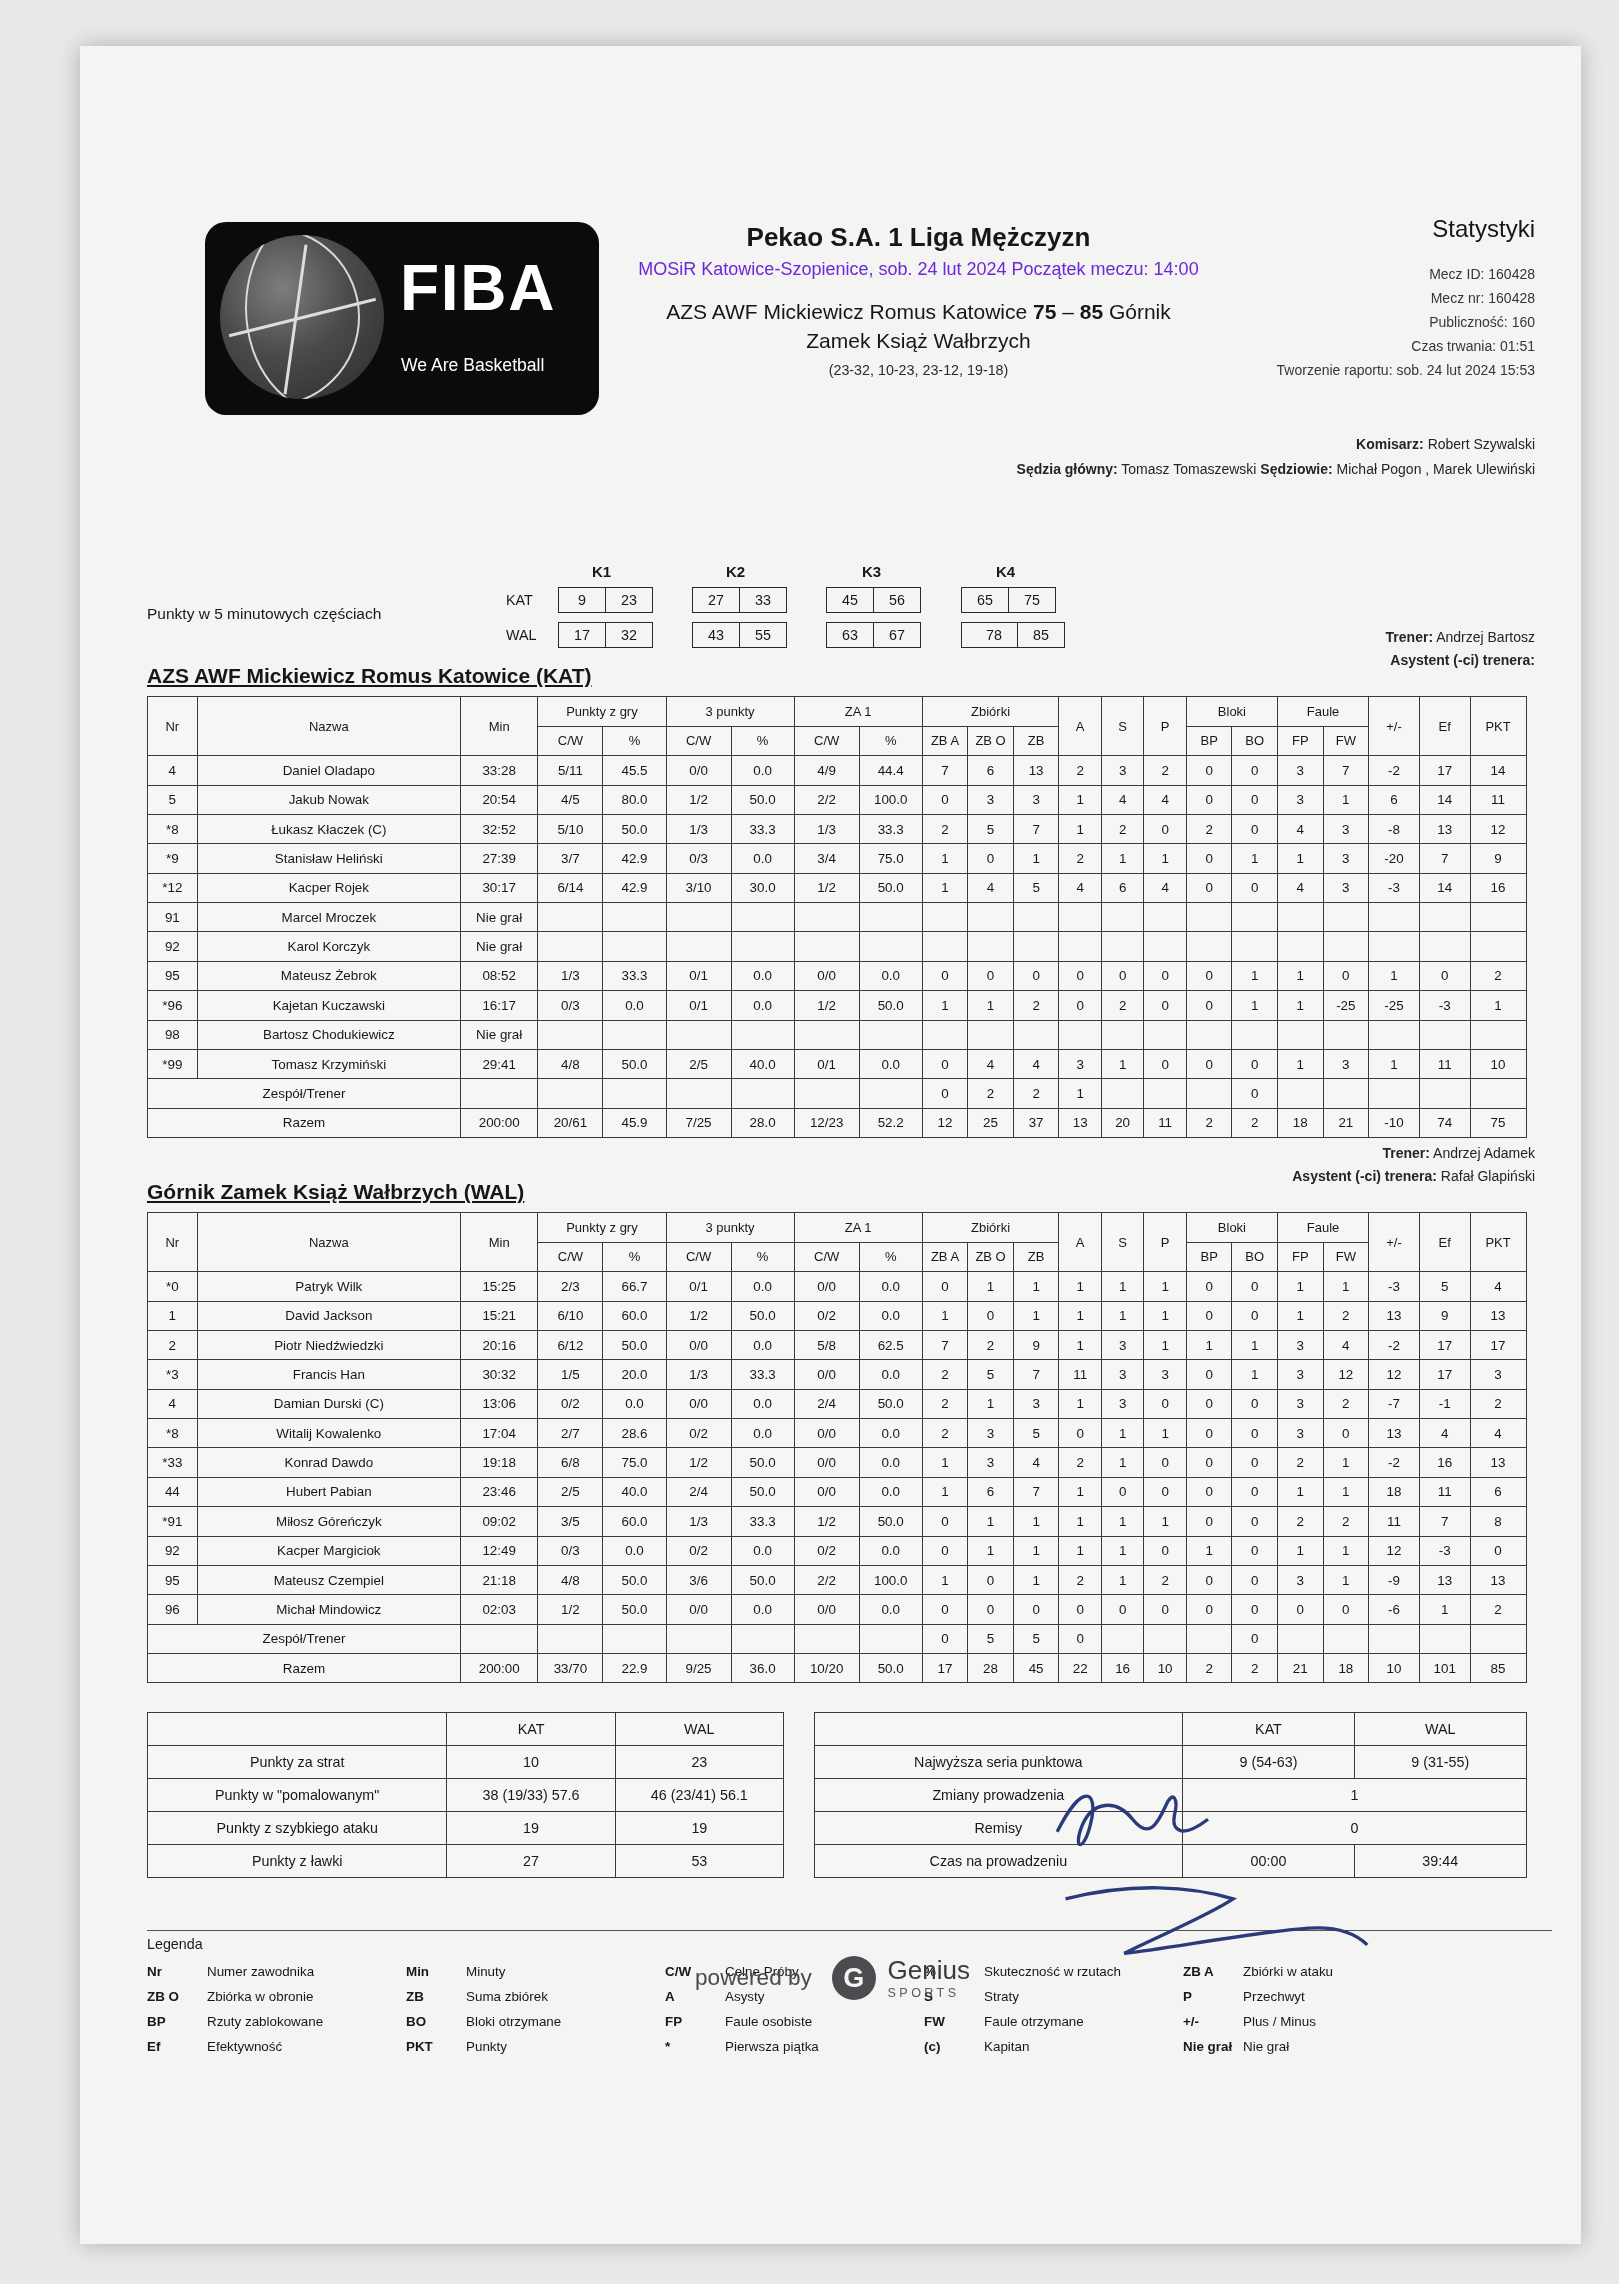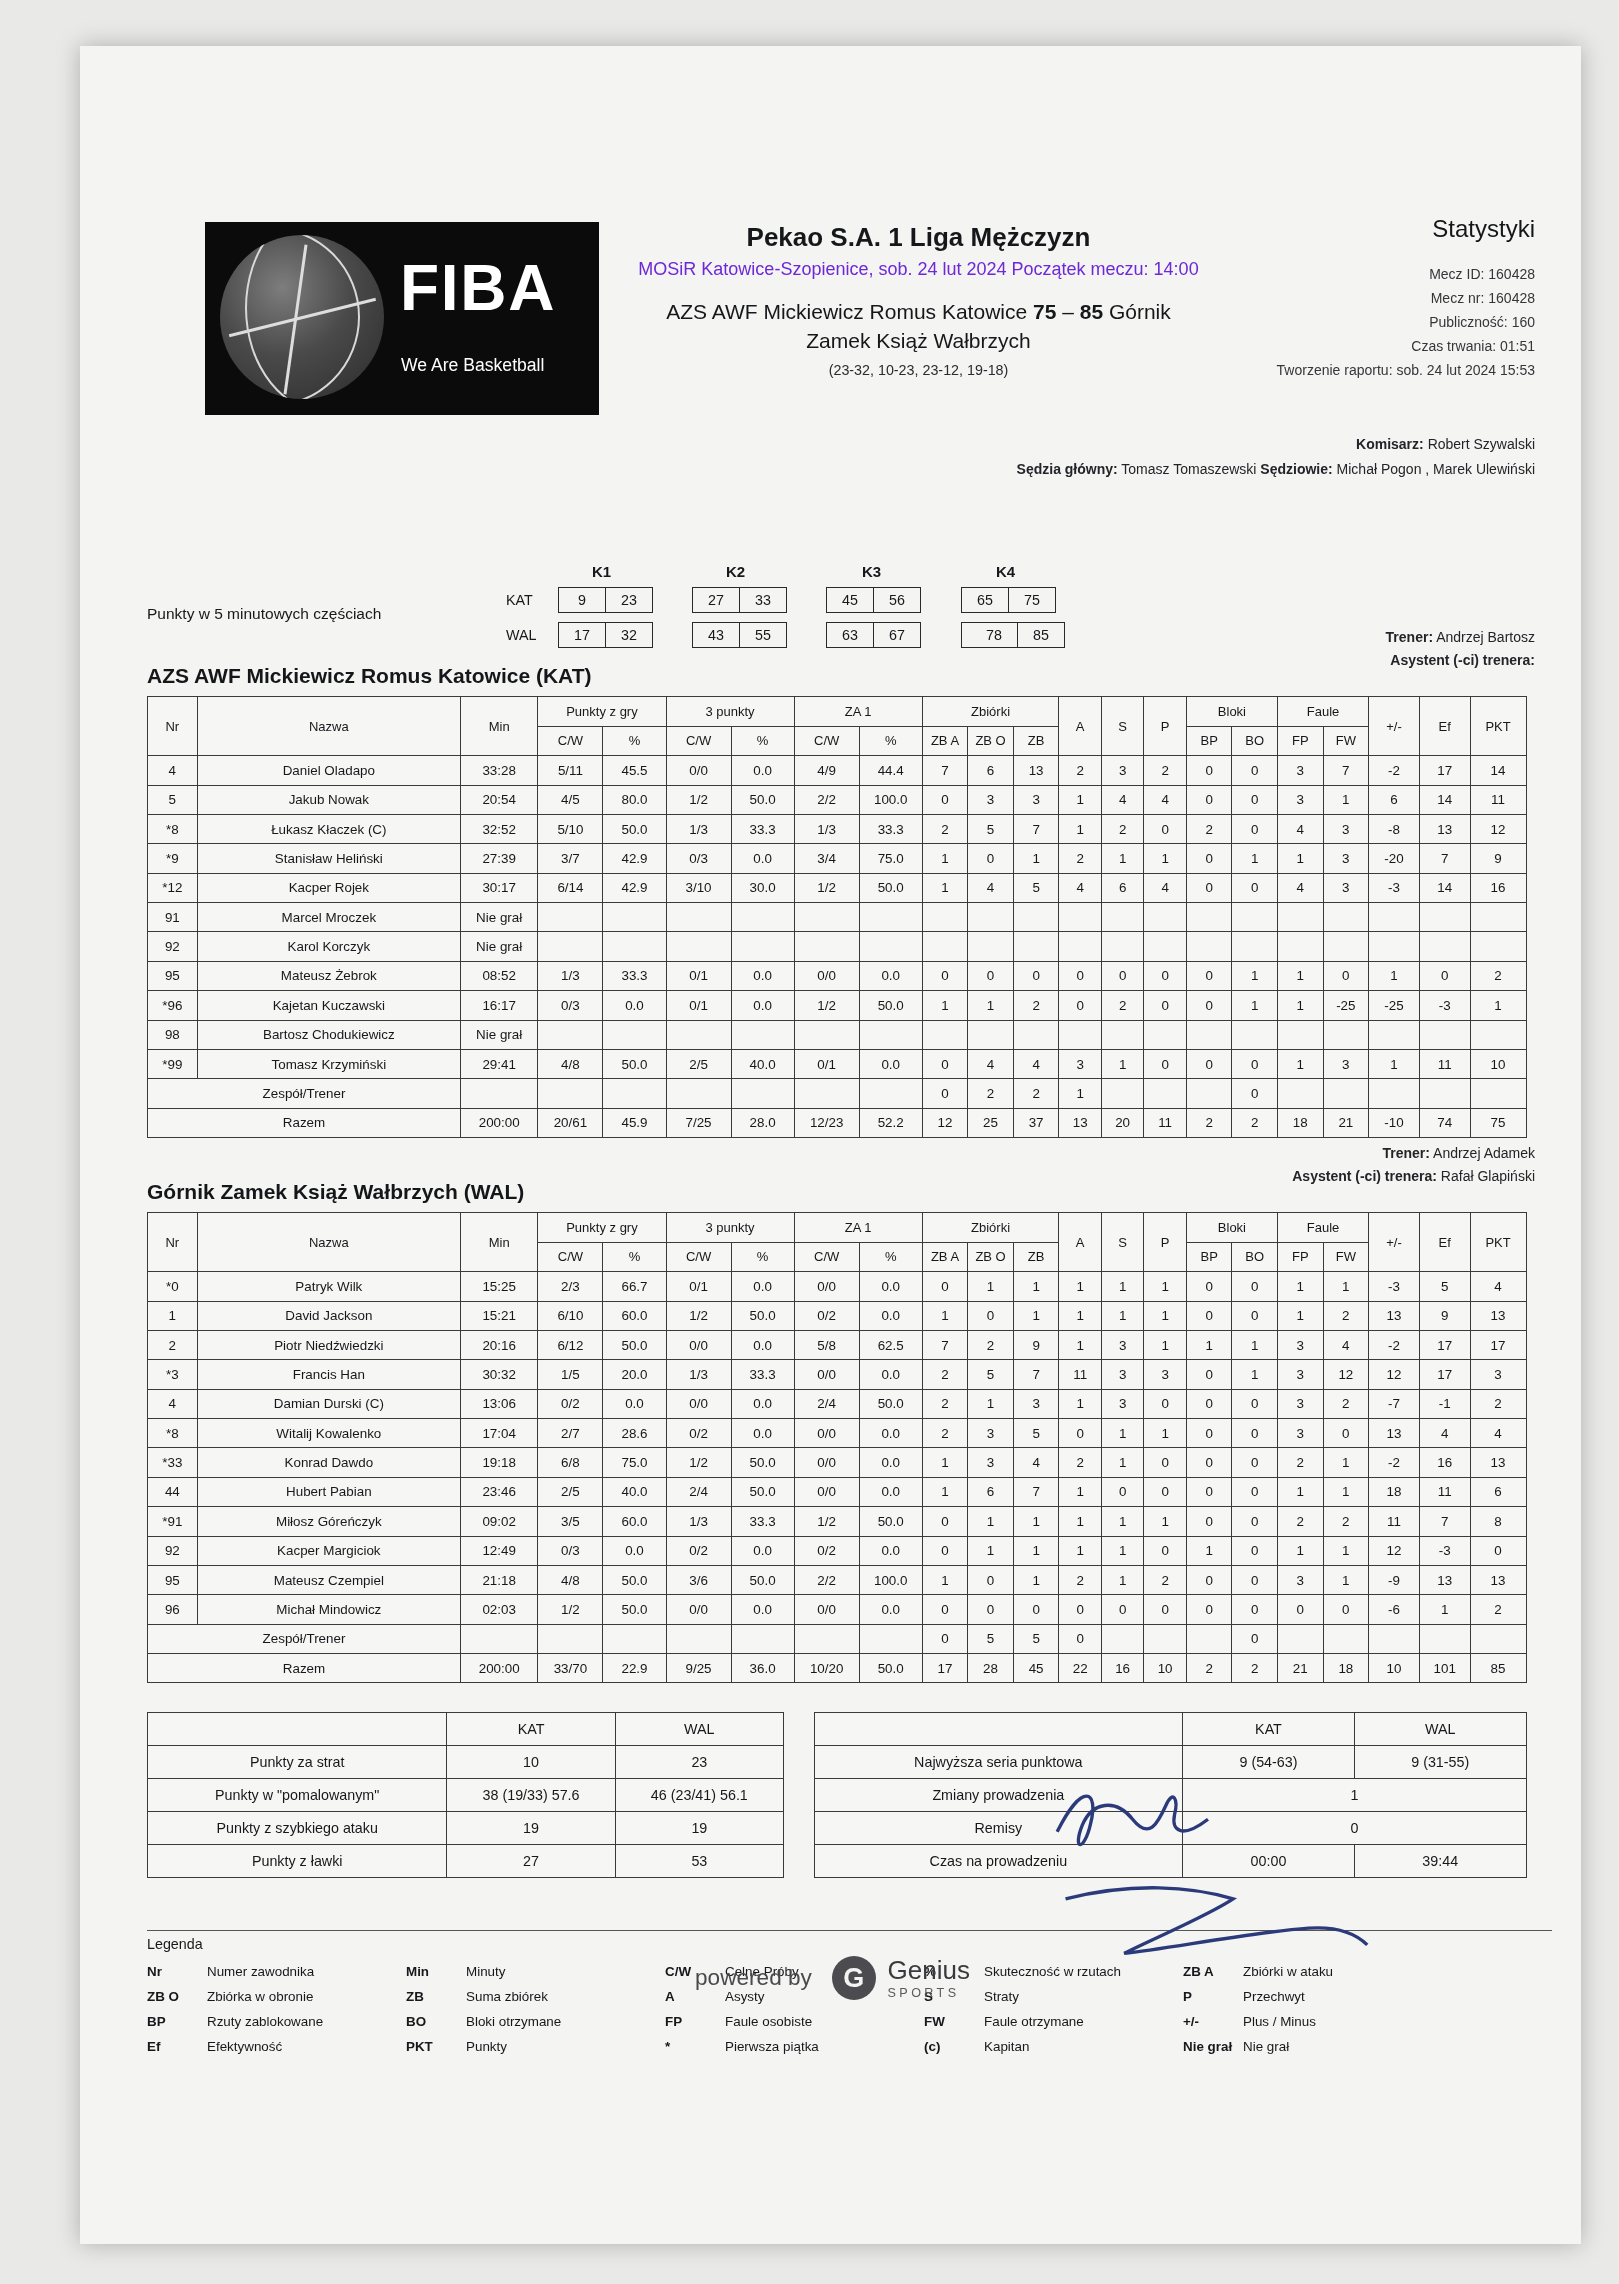--- a/index.html
+++ b/index.html
@@ -4,21 +4,21 @@
 <style>
   html,body{margin:0;padding:0;background:#d8d8d6;}
   body{font-family:"Liberation Sans", sans-serif;}
   .page{position:relative;width:1620px;height:2284px;background:#e9e9e7;overflow:hidden;}
   .sheet{position:absolute;left:80px;top:46px;width:1501px;height:2198px;background:#f4f4f2;
          box-shadow:0 0 22px rgba(0,0,0,.25);}
   .inner{position:absolute;left:50px;top:50px;right:46px;}
 
   
   .hdr{position:relative;height:226px;}
-  .logo{position:absolute;left:75px;top:126px;width:394px;height:193px;background:#0b0b0b;}
+  .logo{position:absolute;left:75px;top:126px;width:394px;height:193px;background:#0b0b0b;border-radius:21px;}
   .logo .ball{position:absolute;left:15px;top:13.4px;width:164px;height:164px;border-radius:50%;
        background:radial-gradient(circle at 38% 32%, #7d7d7d 0%, #4a4a4a 45%, #2a2a2a 100%);overflow:hidden;}
   .logo .ball:before,.logo .ball:after{content:"";position:absolute;border:2.5px solid #d8d8d8;border-radius:50%;}
   .logo .ball:before{left:-40px;top:-8.4px;width:176px;height:176px;}
   .logo .ball:after{left:25px;top:-34px;width:168px;height:210px;}
   .logo .seam{position:absolute;left:6.7px;top:81px;width:151px;height:3.4px;background:#ddd;transform:rotate(-14deg);}
   .logo .seam2{position:absolute;left:74px;top:8.4px;width:3.4px;height:151px;background:#ddd;transform:rotate(8deg);}
   .fiba{position:absolute;left:195px;top:28.5px;color:#fff;font-size:64px;font-weight:bold;letter-spacing:1.7px;
         font-family:"Liberation Sans",sans-serif;}
   .wab{position:absolute;left:196px;top:133px;color:#fff;font-size:17.6px;}
@@ -40,21 +40,21 @@
   
   .fivemin{position:absolute;left:17px;top:474px;}
   .fm-label{position:absolute;left:0;top:35px;font-size:15.5px;color:#17181c;white-space:nowrap;}
   .fm-rowlabel{position:absolute;font-size:14.3px;color:#17181c;}
   .qhdr{position:absolute;font-size:15px;font-weight:bold;color:#17181c;}
   .cellgrid{position:absolute;border:1.3px solid #2a2a2a;display:flex;}
   .cellgrid div{width:46px;text-align:center;font-size:14.3px;padding:4.2px 0;color:#17181c;}
   .cellgrid div+div{border-left:1.3px solid #2a2a2a;}
 
   
-  .teamname{font-size:21px;font-weight:bold;color:#15161a;}
+  .teamname{font-size:21px;font-weight:bold;color:#15161a;text-decoration:underline;}
   .coachline{position:absolute;right:0;font-size:14px;color:#232429;text-align:left;}
   .coachline b{font-weight:bold;}
 
   table.box{border-collapse:collapse;width:100%;font-size:13.4px;color:#17181c;background:#f6f6f4;}
   table.box th, table.box td{border:1.1px solid #3a3a3a;text-align:center;padding:1.7px 1.7px;height:25px;}
   table.box th{font-size:13px;font-weight:normal;}
   td.name{text-align:left;padding-left:8.4px;}
   td.nr{width:44px;}
   .w-name{width:252px;}
   .w-min{width:71px;}

